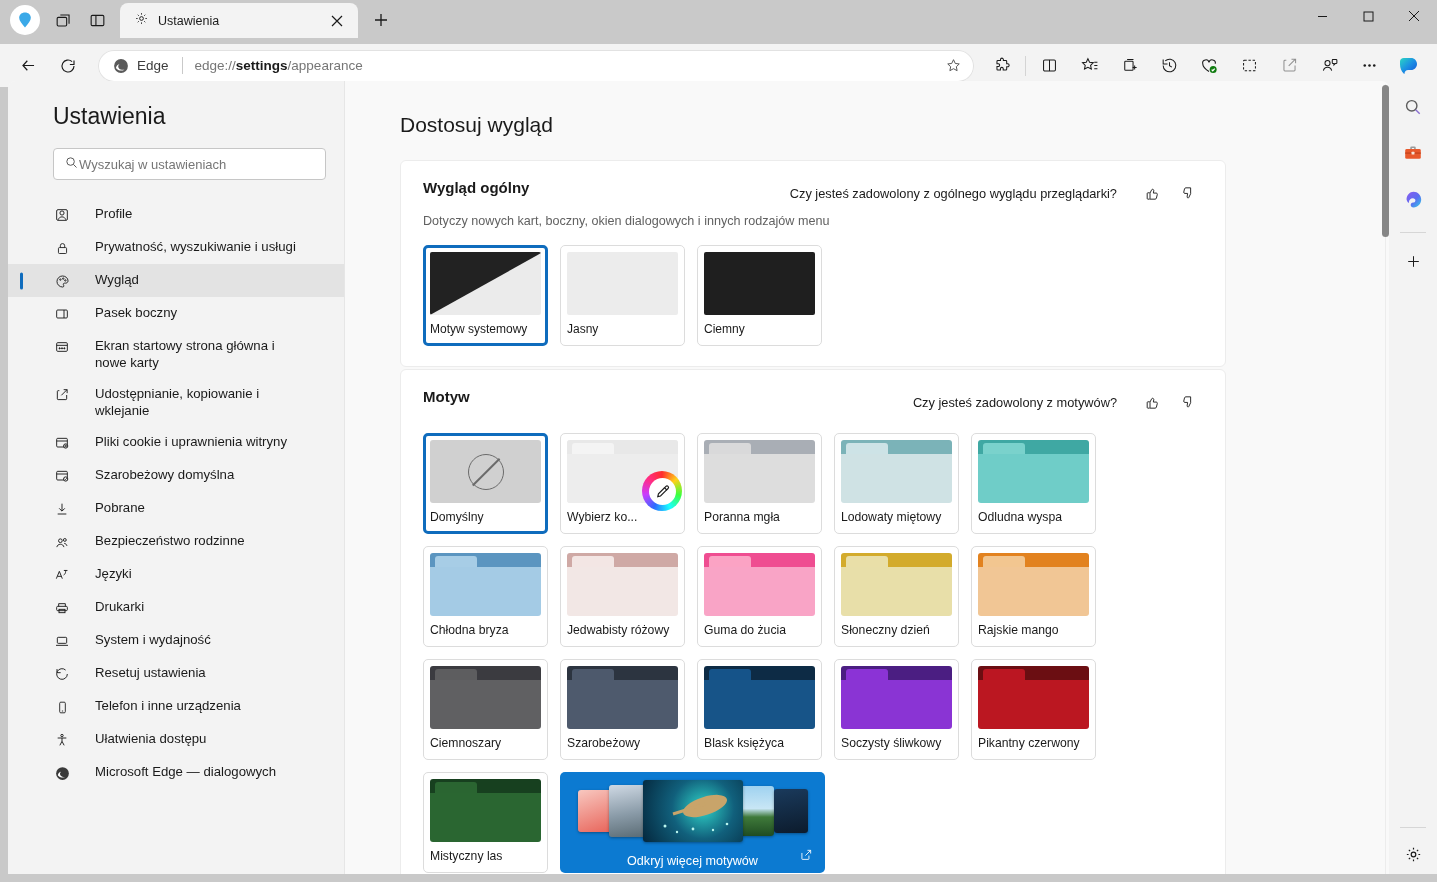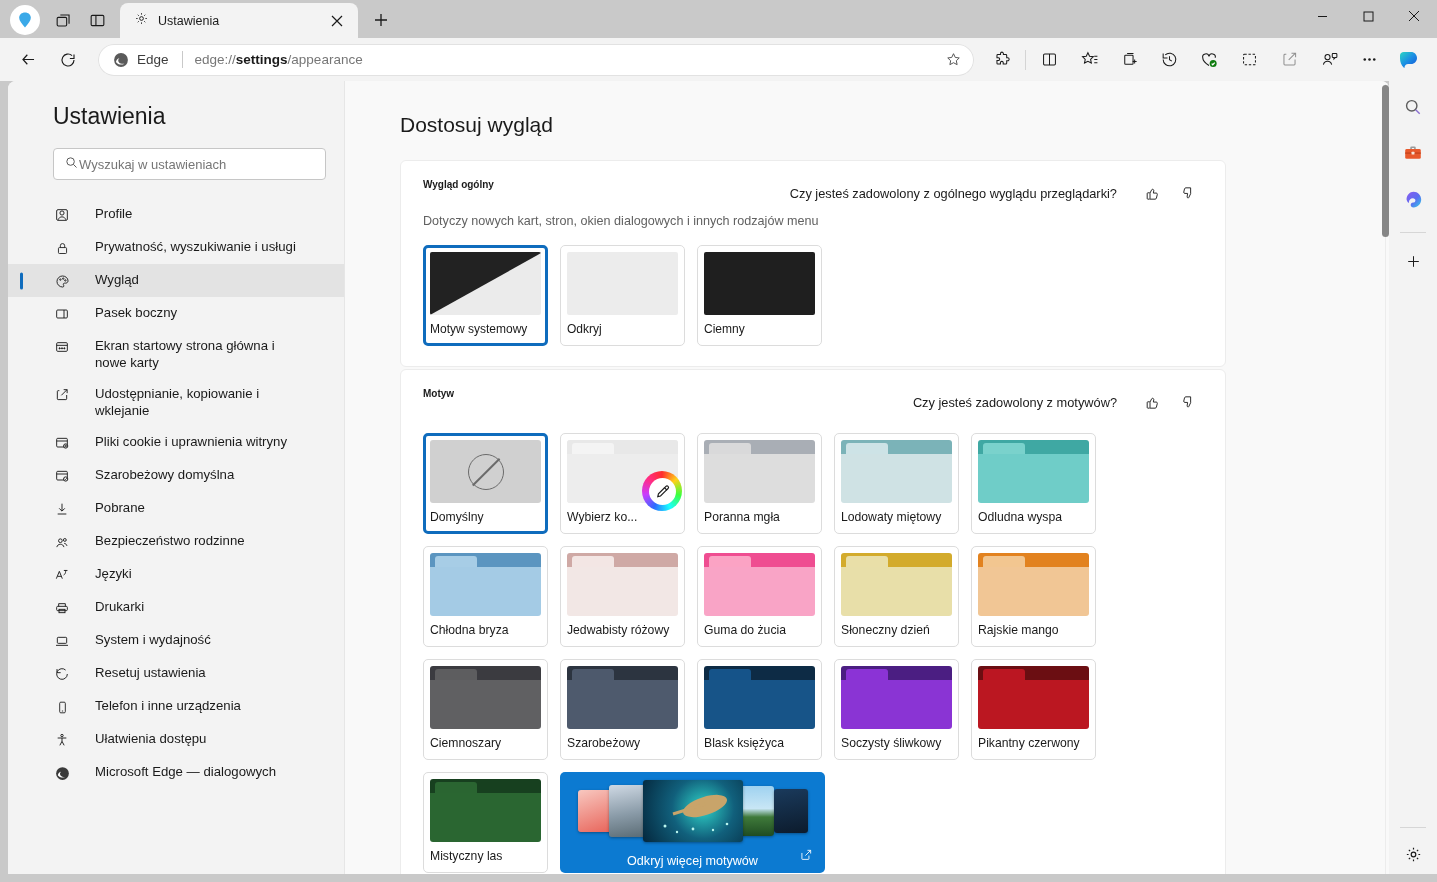--- a/index.html
+++ b/index.html
@@ -41,21 +41,21 @@
   .tab-close { width: 22px; height: 22px; display:flex; align-items:center; justify-content:center; border-radius:4px; }
   .newtab-btn {
     width: 30px; height: 30px; margin: 0 0 3px 8px;
     display: flex; align-items: center; justify-content: center; border-radius: 4px;
   }
   .wincontrols { margin-left: auto; display: flex; height: 38px; }
   .wc { width: 46px; height: 32px; display: flex; align-items: center; justify-content: center; }
 
   
   .navbar {
-    position: absolute; top: 38px; left: 0; width: 1437px; height: 43px;
+    position: absolute; top: 44px; left: 0; width: 1437px; height: 43px;
     background: #f3f3f3;
     display: flex; align-items: center; padding: 0 8px;
   }
   .nav-btn {
     width: 32px; height: 32px; margin: 0 4px;
     display: flex; align-items: center; justify-content: center; border-radius: 5px;
   }
   .nav-btn.dim { opacity: .45; }
   .omnibox {
     flex: 1; height: 32px; margin: 0 8px 0 10px;
@@ -116,21 +116,21 @@
     background: #f9f9f9; overflow: hidden;
   }
   .content-inner { padding: 32px 0 0 54px; width: 880px; }
   .page-heading { font-size: 21px; color: #1a1a1a; font-weight: 400; margin-bottom: 23px; }
   .card {
     background: #ffffff; border: 1px solid #ececec; border-radius: 6px;
     padding: 18px 22px 20px 22px; width: 826px;
   }
   .card + .card { margin-top: 2px; }
   .card-head { display: flex; align-items: flex-start; }
-  .card-title { font-size: 10px; color: #1a1a1a; font-weight: 600; }
+  .card-title { font-size: 15px; color: #1a1a1a; font-weight: 600; }
   .feedback { margin-left: auto; display: flex; align-items: center; gap: 6px; }
   .feedback-q { font-size: 12.8px; color: #1a1a1a; margin-right: 14px; }
   .fb-btn { width: 30px; height: 28px; display: flex; align-items: center; justify-content: center; border-radius: 4px; }
   .card-sub { font-size: 12.6px; color: #616161; margin-top: 7px; }
 
   .swatch-row { display: flex; gap: 12px; margin-top: 17px; flex-wrap: wrap; }
 
   
   .ga-tile {
     width: 125px; height: 101px; border: 1px solid #dcdcdc; border-radius: 5px;
@@ -578,35 +578,35 @@
                 <rect x="4.5" y="11" width="4" height="9" rx="1"></rect>
               </svg>
             </span>
             <span class="fb-btn">
               <svg width="17" height="17" viewBox="0 0 24 24" fill="none" stroke="#1a1a1a" stroke-width="1.3">
                 <path d="M15 4H8.2c-.9 0-1.6.6-1.8 1.4L5.3 10c-.2 1 .5 1.9 1.5 1.9h3.9l-.6 4.9c-.1.8.5 1.5 1.3 1.5.4 0 .8-.2 1-.6L15 12.3z"></path>
               </svg>
             </span>
           </div>
         </div>
-        <div class="card-sub">Dotyczy nowych kart, stron, okien dialogowych i innych rodzajów menu</div>
+        <div class="card-sub">Dotyczy nowych kart, boczny, okien dialogowych i innych rodzajów menu</div>
 
         <div class="swatch-row">
           <div class="ga-tile selected">
             <div class="ga-preview">
               <svg width="113" height="63" viewBox="0 0 113 63" preserveAspectRatio="none">
                 <rect width="113" height="63" fill="#ebebeb"></rect>
                 <polygon points="0,0 113,0 0,63" fill="#222222"></polygon>
               </svg>
             </div>
             <div class="ga-label">Motyw systemowy</div>
           </div>
           <div class="ga-tile">
             <div class="ga-preview" style="background:#ececec;"></div>
-            <div class="ga-label">Odkryj</div>
+            <div class="ga-label">Jasny</div>
           </div>
           <div class="ga-tile">
             <div class="ga-preview" style="background:#1f1f1f;"></div>
             <div class="ga-label">Ciemny</div>
           </div>
         </div>
       </div>
 
       <div class="card">
         <div class="card-head">

